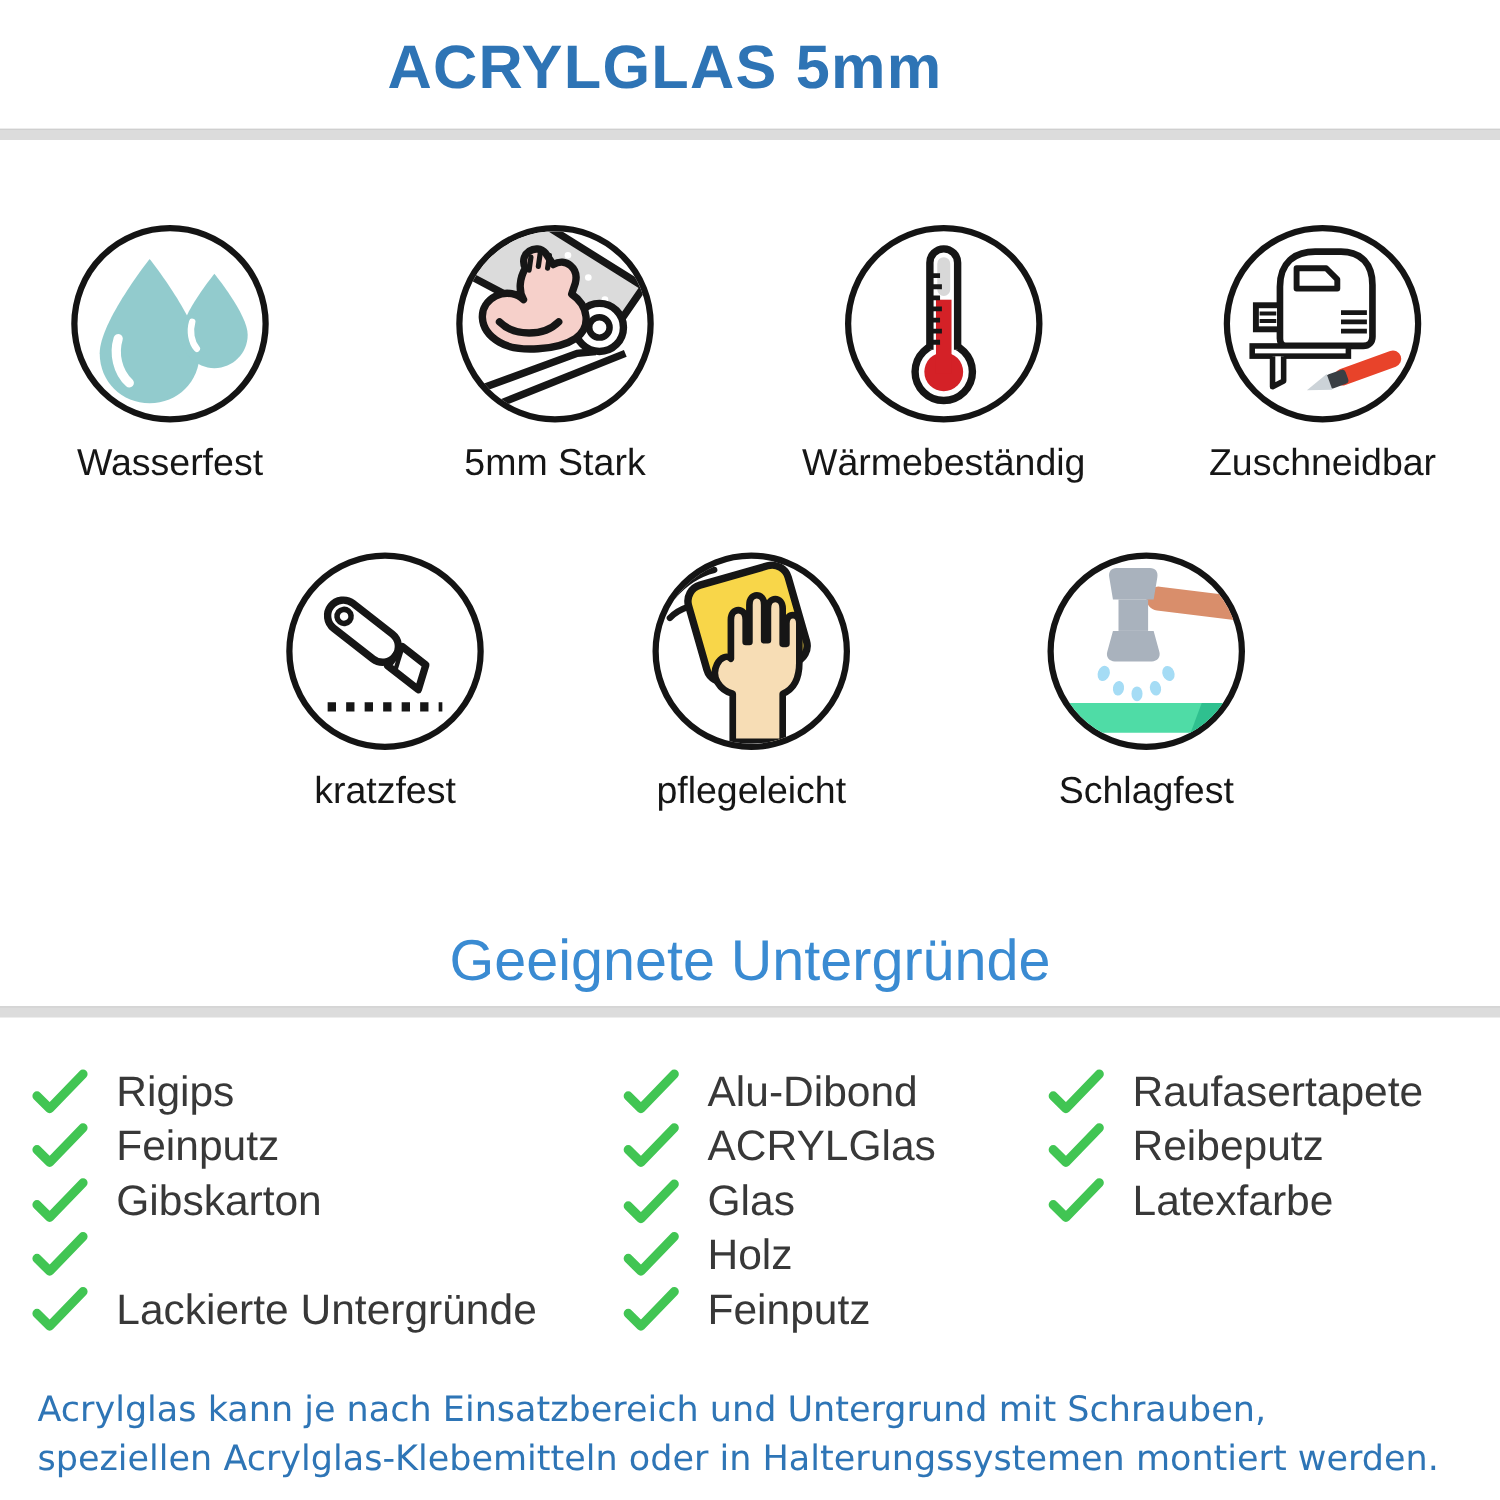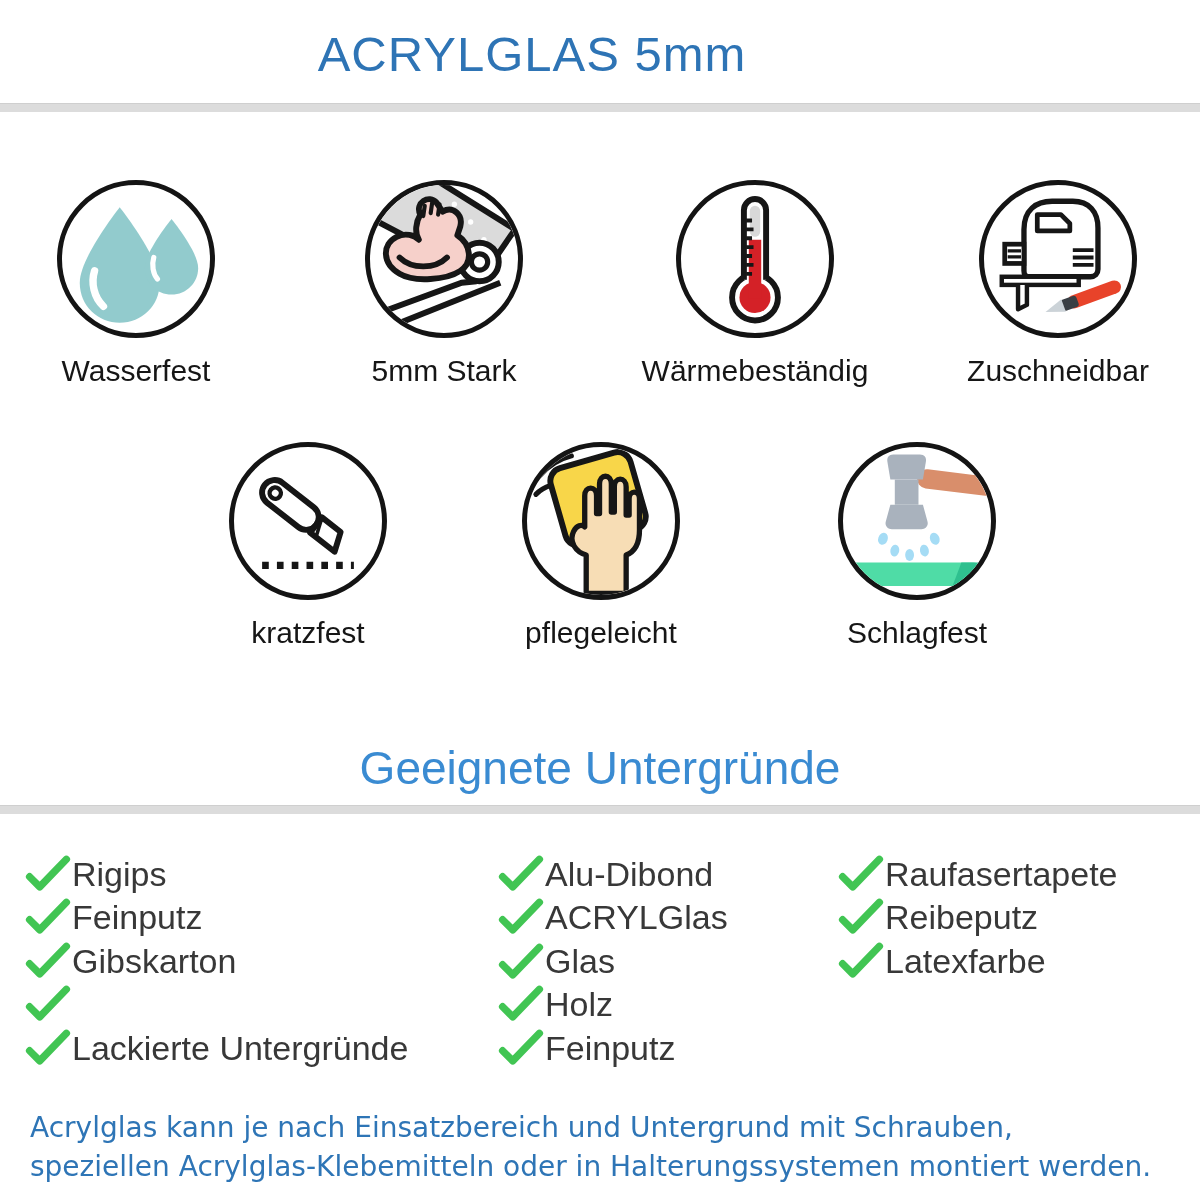--- a/index.html
+++ b/index.html
@@ -1,30 +1,30 @@
 <!DOCTYPE html>
 <html><head>
 <meta charset="utf-8">
 <style>
   html,body{margin:0;padding:0;background:#fff;}
   .page{position:relative;width:1200px;height:1200px;background:#fff;overflow:hidden;
         font-family:"Liberation Sans",sans-serif;}
   .title{position:absolute;top:26px;left:0;width:1064px;text-align:center;
-         font-size:49px;font-weight:400;letter-spacing:1px;color:#2e74b5;}
+         font-size:49px;font-weight:700;letter-spacing:1px;color:#2e74b5;}
   .divider{position:absolute;left:0;width:1200px;height:8px;background:#dcdcdc;border-top:1px solid #cfcfcf;}
   .divider1{top:103px;}
   .divider2{top:805px;}
   .feature{position:absolute;width:300px;text-align:center;}
   .circle{width:158px;height:158px;margin:0 auto;border:5px solid #141414;border-radius:50%;
           box-sizing:border-box;background:#fff;overflow:hidden;}
   .circle svg{width:148px;height:148px;display:block;}
   .feature .label{margin-top:16px;font-size:30px;color:#161616;}
   .h2{position:absolute;top:741px;left:0;width:1200px;text-align:center;
       font-size:46px;color:#3a8bd2;}
-  .check-item{position:absolute;display:flex;align-items:center;gap:1px;height:40px;}
+  .check-item{position:absolute;display:flex;align-items:center;gap:22px;height:40px;}
   .check-item svg{width:46px;height:38px;flex:0 0 auto;}
   .check-item .txt{font-size:34px;color:#383838;white-space:nowrap;}
   .footer{position:absolute;left:30px;top:1108px;width:1150px;
           font-family:"DejaVu Sans",sans-serif;font-size:28px;line-height:39px;color:#2e75b6;}
 </style>
 </head>
 <body>
 
 <div class="page">
 

